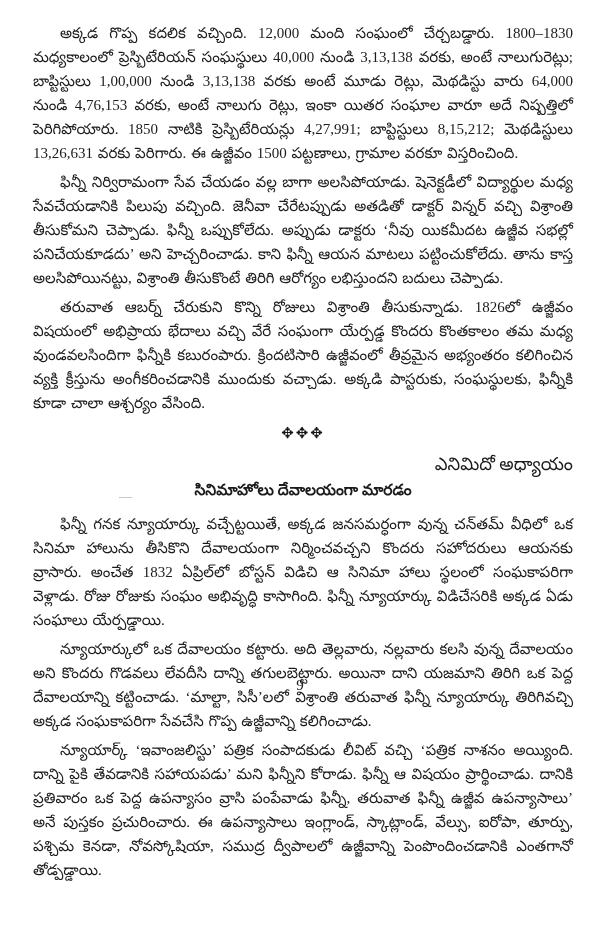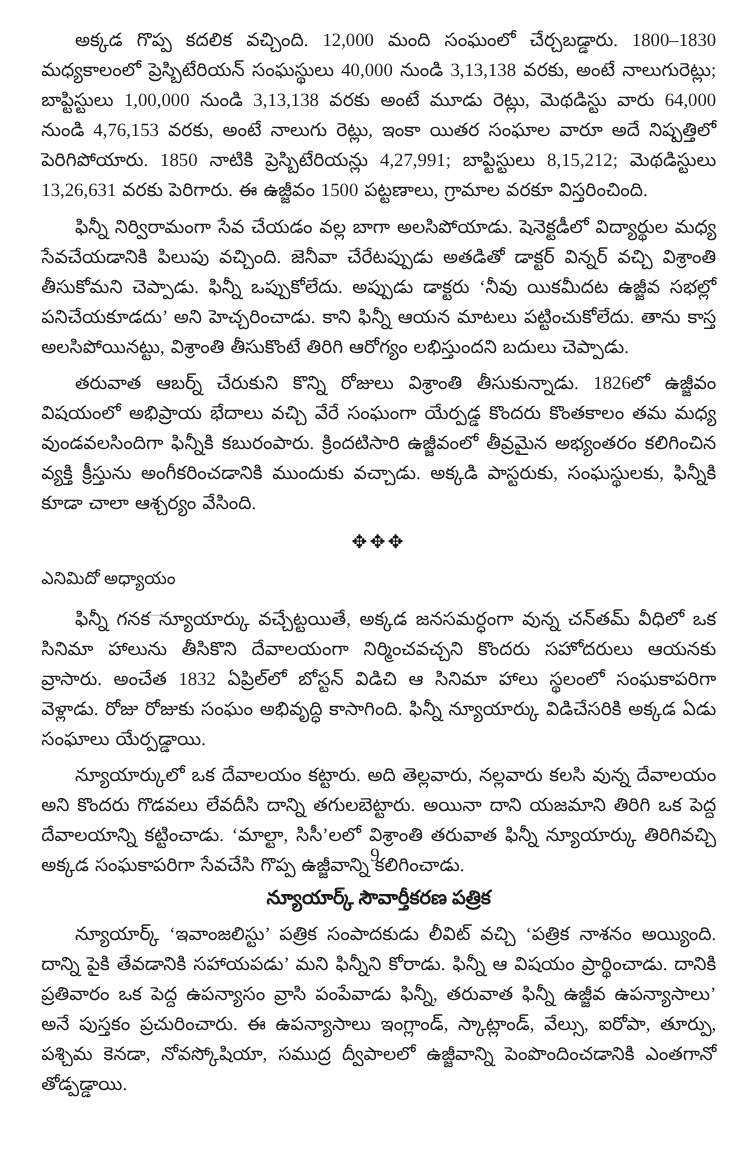--- a/index.html
+++ b/index.html
@@ -31,22 +31,22 @@
     word-spacing: 1px;
   }
   .separator {
     text-align: center;
     font-size: 15px;
     letter-spacing: 2px;
     margin: 9px 0 4px 0;
     color: #151515;
   }
   .chapter-kicker {
-    text-align: left;
-    font-size: 14px;
+    text-align: right;
+    font-size: 18px;
     margin: 12px 0 2px 0;
   }
   .chapter-title {
     text-align: center;
     font-size: 21px;
     font-weight: bold;
     margin: 2px 0 4px 0;
     letter-spacing: 0.5px;
   }
   .chapter-subtitle {
@@ -93,26 +93,26 @@
 
     <p class="body-para">తరువాత ఆబర్న్ చేరుకుని కొన్ని రోజులు విశ్రాంతి తీసుకున్నాడు. 1826లో ఉజ్జీవం విషయంలో అభిప్రాయ భేదాలు వచ్చి వేరే సంఘంగా యేర్పడ్డ కొందరు కొంతకాలం తమ మధ్య వుండవలసిందిగా ఫిన్నీకి కబురంపారు. క్రిందటిసారి ఉజ్జీవంలో తీవ్రమైన అభ్యంతరం కలిగించిన వ్యక్తి క్రీస్తును అంగీకరించడానికి ముందుకు వచ్చాడు. అక్కడి పాస్టరుకు, సంఘస్థులకు, ఫిన్నీకి కూడా చాలా ఆశ్చర్యం వేసింది.</p>
 
     <div class="separator">✥✥✥</div>
 
     <div class="chapter-kicker">ఎనిమిదో అధ్యాయం</div>
 
 
     <div class="chapter-subtitle">
       <span class="stray-mark">—</span>
+      <span>సినిమాహోలు దేవాలయంగా మారడం</span>
     </div>
 
     <p class="body-para">ఫిన్నీ గనక న్యూయార్కు వచ్చేట్టయితే, అక్కడ జనసమర్ధంగా వున్న చన్‌తమ్ వీధిలో ఒక సినిమా హాలును తీసికొని దేవాలయంగా నిర్మించవచ్చని కొందరు సహోదరులు ఆయనకు వ్రాసారు. అంచేత 1832 ఏప్రిల్‌లో బోస్టన్ విడిచి ఆ సినిమా హాలు స్థలంలో సంఘకాపరిగా వెళ్లాడు. రోజు రోజుకు సంఘం అభివృద్ధి కాసాగింది. ఫిన్నీ న్యూయార్కు విడిచేసరికి అక్కడ ఏడు సంఘాలు యేర్పడ్డాయి.</p>
 
     <p class="body-para">న్యూయార్కులో ఒక దేవాలయం కట్టారు. అది తెల్లవారు, నల్లవారు కలసి వున్న దేవాలయం అని కొందరు గొడవలు లేవదీసి దాన్ని తగులబెట్టారు. అయినా దాని యజమాని తిరిగి ఒక పెద్ద దేవాలయాన్ని కట్టించాడు. ‘మాల్టా, సిసీ’లలో విశ్రాంతి తరువాత ఫిన్నీ న్యూయార్కు తిరిగివచ్చి అక్కడ సంఘకాపరిగా సేవచేసి గొప్ప ఉజ్జీవాన్ని కలిగించాడు.</p>
 
-    <div class="section-heading">న్యూయార్క్ సౌవార్తీకరణ పత్రిక</div>
 
     <p class="body-para">న్యూయార్క్ ‘ఇవాంజలిస్టు’ పత్రిక సంపాదకుడు లీవిట్ వచ్చి ‘పత్రిక నాశనం అయ్యింది. దాన్ని పైకి తేవడానికి సహాయపడు’ మని ఫిన్నీని కోరాడు. ఫిన్నీ ఆ విషయం ప్రార్థించాడు. దానికి ప్రతివారం ఒక పెద్ద ఉపన్యాసం వ్రాసి పంపేవాడు ఫిన్నీ, తరువాత ఫిన్నీ ఉజ్జీవ ఉపన్యాసాలు’ అనే పుస్తకం ప్రచురించారు. ఈ ఉపన్యాసాలు ఇంగ్లాండ్, స్కాట్లాండ్, వేల్సు, ఐరోపా, తూర్పు, పశ్చిమ కెనడా, నోవస్కోషియా, సముద్ర ద్వీపాలలో ఉజ్జీవాన్ని పెంపొందించడానికి ఎంతగానో తోడ్పడ్డాయి.</p>
 
   </div>
 
   <div class="page-number">9</div>
 </div>
 
 </body></html>

